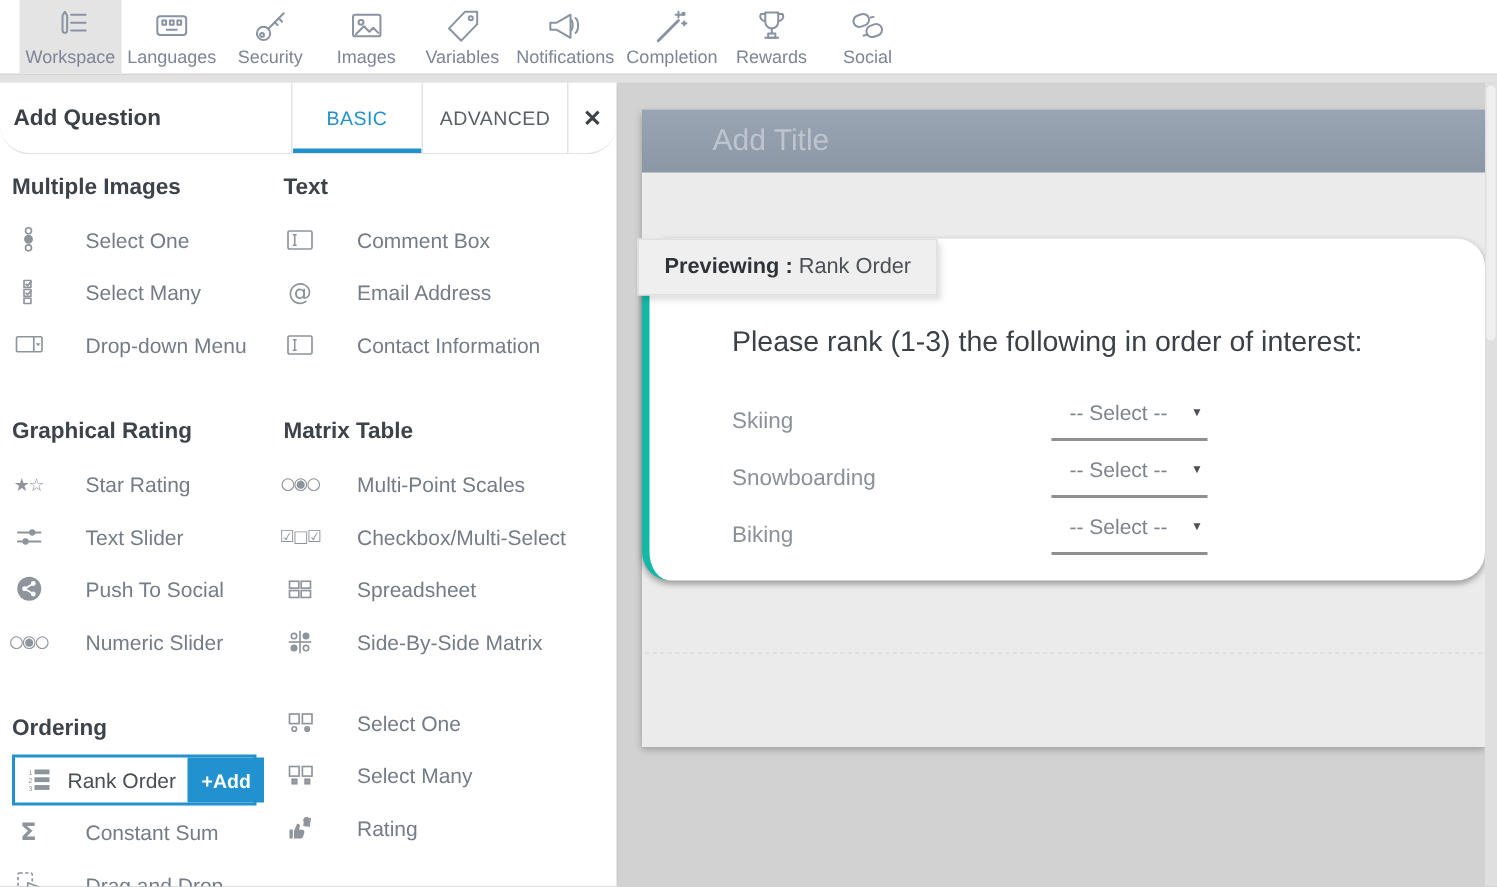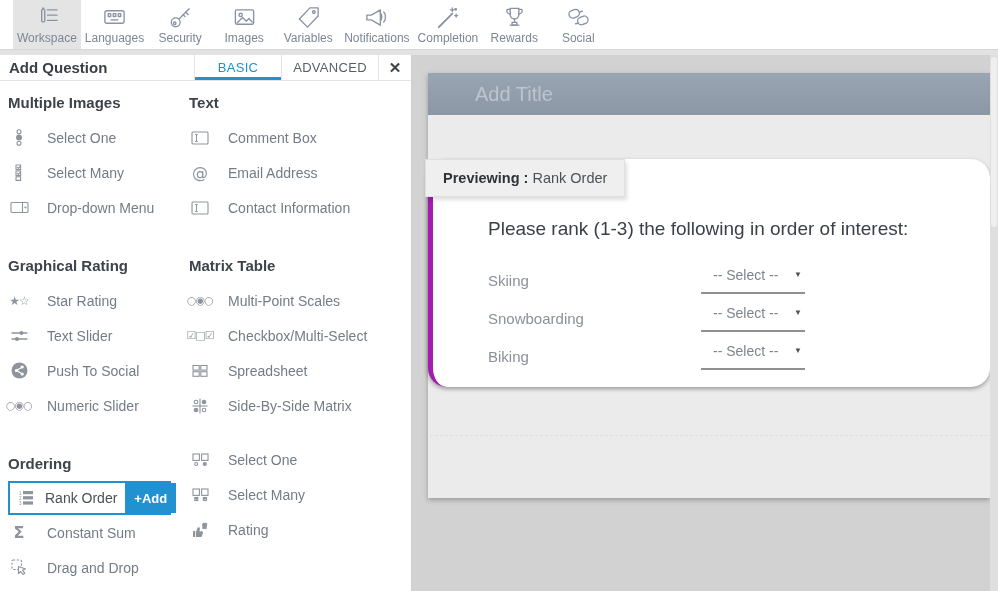--- a/index.html
+++ b/index.html
@@ -12,55 +12,55 @@
   .tb-item { min-width:64px; padding:0 4px; display:flex; flex-direction:column; align-items:center;
              justify-content:center; gap:1px; cursor:pointer; }
   .tb-item.active { background:#e4e4e4; }
   .tb-item svg { width:25px; height:25px; display:block; }
   .tb-label { font-size:12px; color:#7d8696; white-space:nowrap; }
   .strip { position:absolute; top:50px; left:0; right:0; height:5px; background:#e2e2e2; }
 
   
   .panel { position:absolute; top:55px; left:0; width:412px; bottom:0; background:#fff;
            border-right:1px solid #cfcfcf; }
-  .p-head { height:26px; display:flex; align-items:stretch; border-bottom:1px solid #e3e3e3; }
+  .p-head { height:48px; display:flex; align-items:stretch; border-bottom:1px solid #e3e3e3;border-radius:20px; }
   .p-title { flex:1; display:flex; align-items:center; padding-left:9px; font-size:15px;
              font-weight:bold; color:#3a4046; }
   .p-tab { width:87px; display:flex; align-items:center; justify-content:center; font-size:13px;
            color:#585f66; border-left:1px solid #e3e3e3; letter-spacing:.3px; cursor:pointer; }
   .p-tab.wide { width:97px; }
   .p-tab.active { color:#2191d0; box-shadow:inset 0 -3px 0 #2191d0; }
   .p-close { width:33px; border-left:1px solid #e3e3e3; display:flex; align-items:center;
              justify-content:center; color:#3c4248; font-size:15px; font-weight:bold; cursor:pointer; }
   .p-body { display:flex; padding:0 0 0 8px; }
   .p-col { width:181px; }
   .p-col.right { flex:1; }
   .sec { margin-bottom:19px; }
   .sec-title { font-size:15px; font-weight:bold; color:#3d434a; padding:13px 0 9px; }
-  .item { height:35px; display:flex; align-items:center; gap:17px; color:#747c87; font-size:14px;
+  .item { height:35px; display:flex; align-items:center; gap:27px; color:#747c87; font-size:14px;
           cursor:pointer; white-space:nowrap; }
   .i-ic { width:22px; display:flex; justify-content:center; align-items:center; color:#8e949c; flex:none; }
   .i-ic svg { display:block; }
   .glyph { font-family:"DejaVu Sans", sans-serif; color:#8e949c; }
   .glyph.small { font-size:11px; letter-spacing:-1px; }
   .glyph.sigma { font-size:16px; font-weight:bold; }
   .glyph.at { font-size:16px; }
   .glyph.stars { font-size:12px; letter-spacing:-1px; }
 
   .item.selected { border:2px solid #2191d0; background:#fff; width:163px; height:34px;
                    padding-left:5px; color:#4a5056; gap:8px; }
   .add-btn { margin-left:auto; background:#2191d0; color:#fff; font-weight:bold; font-size:13px;
              height:100%; display:flex; align-items:center; padding:0 9px; cursor:pointer; }
 
   
   .preview { position:absolute; left:428px; top:73px; width:562px; height:425px; background:#ebebeb;
              box-shadow:0 2px 5px rgba(0,0,0,.28); }
   .pv-header { height:42px; background:linear-gradient(#99a5b2,#8b97a5); color:#bcc5cf; font-size:20px;
                display:flex; align-items:center; padding-left:47px; cursor:pointer; }
-  .pv-card { position:relative; background:#fff; border-left:5px solid #a21caf; height:228px;
+  .pv-card { position:relative; background:#fff; border-left:5px solid #14b8a6; height:228px;
              box-shadow:0 2px 4px rgba(0,0,0,.35);border-radius:19px; }
   .pv-tag { position:absolute; top:0; left:-8px; background:#efefef; border:1px solid #e0e0e0;
             box-shadow:2px 3px 4px rgba(0,0,0,.13); padding:10px 17px; font-size:14.5px; color:#4c5157; }
   .pv-tag b { color:#2f3338; }
   .pv-question { padding:59px 20px 0 55px; font-size:19px; color:#3b4147;margin-top:44px; }
   .pv-rows { margin-top:21px; }
   .pv-row { height:38px; display:flex; align-items:center; padding-left:55px; }
   .pv-row-label { width:213px; font-size:15px; color:#8b919a; }
   .pv-select { width:104px; border-bottom:2px solid #909090; display:flex; align-items:center;
                justify-content:space-between; padding:0 3px 9px 12px; font-size:14px; color:#7e848d;

